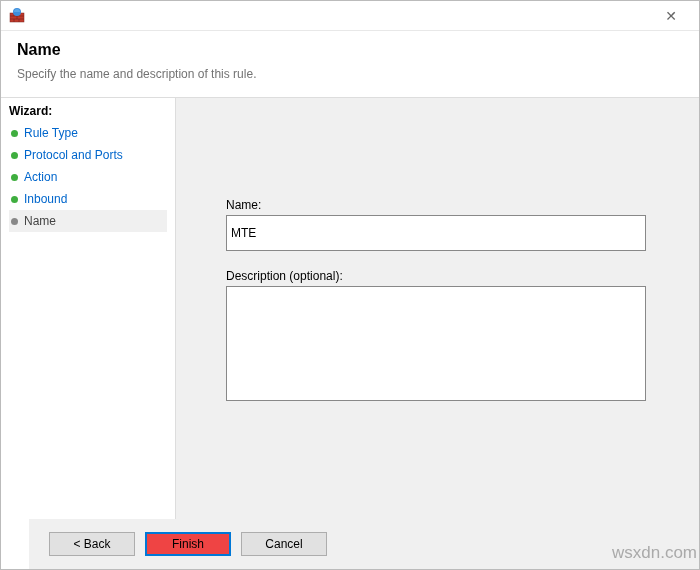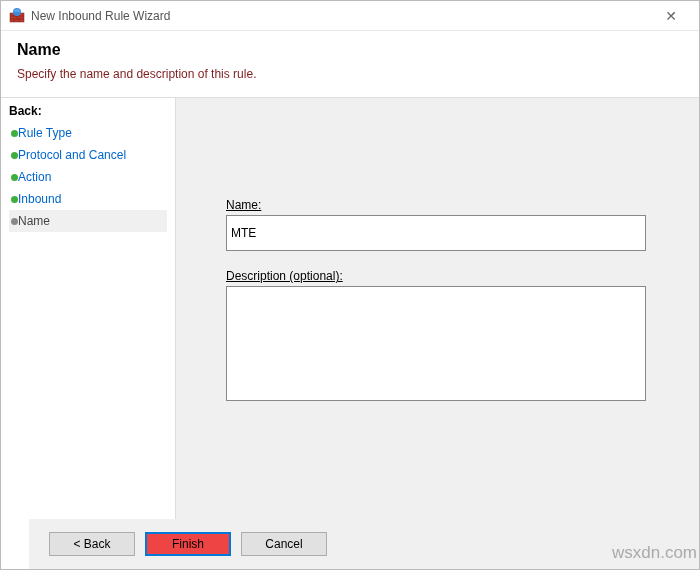--- a/index.html
+++ b/index.html
@@ -50,21 +50,21 @@
       padding: 10px 16px 16px 16px;
       border-bottom: 1px solid #ddd;
     }
     .header h1 {
       font-size: 16px;
       font-weight: bold;
       margin-bottom: 8px;
     }
     .header p {
       font-size: 12px;
-      color: #7f1d1d;
+      color: #737373;
     }
     .body {
       flex: 1;
       display: flex;
       background: #f0f0f0;
       overflow: hidden;
     }
     .sidebar {
       width: 175px;
       background: #fff;
@@ -75,41 +75,42 @@
     .sidebar .steps-label {
       font-weight: bold;
       margin-bottom: 4px;
       display: block;
     }
     .sidebar ul { list-style: none; }
     .sidebar li {
       padding: 4px 2px;
       display: flex;
       align-items: center;
+      gap: 6px;
     }
     .sidebar li.current {
       background: #f0f0f0;
     }
     .sidebar li a { text-decoration: none; }
     .sidebar li a.done { color: #0066cc; }
     .sidebar li a.current { color: #444; }
     .bullet {
       width: 7px; height: 7px;
       border-radius: 50%;
       flex-shrink: 0;
     }
     .bullet.done { background: #3fae3f; }
     .bullet.current { background: #888; }
     .content {
       flex: 1;
       padding: 100px 30px 20px 50px;
       display: flex;
       flex-direction: column;
     }
-    .field { margin-bottom: 18px; text-decoration: underline; }
+    .field { margin-bottom: 18px; }
     .field label {
       display: block;
       font-size: 12px;
       margin-bottom: 3px;
       color: #000;
     }
     .field input[type="text"] {
       width: 420px;
       height: 36px;
       border: 1px solid #888;
@@ -175,43 +176,42 @@
         <line x1="1" y1="11" x2="15" y2="11" stroke="#7b241c" stroke-width="0.7"></line>
         <line x1="5" y1="5" x2="5" y2="8" stroke="#7b241c" stroke-width="0.7"></line>
         <line x1="10" y1="5" x2="10" y2="8" stroke="#7b241c" stroke-width="0.7"></line>
         <line x1="8" y1="8" x2="8" y2="11" stroke="#7b241c" stroke-width="0.7"></line>
         <line x1="5" y1="11" x2="5" y2="14" stroke="#7b241c" stroke-width="0.7"></line>
         <line x1="10" y1="11" x2="10" y2="14" stroke="#7b241c" stroke-width="0.7"></line>
         <circle cx="8" cy="4" r="4" fill="#3d8ddb"></circle>
         <path d="M5 4 A3 3 0 0 1 11 4" fill="#5aa7e8"></path>
       </svg>
     </span>
-    <span>New Inbound Rule Wizard</span>
     <span class="spacer"></span>
     <div class="close-btn">
       <span>✕</span>
     </div>
   </div>
 
   <div class="header">
     <h1>Name</h1>
     <p>Specify the name and description of this rule.</p>
   </div>
 
   <div class="body">
     <nav class="sidebar">
-      <span class="steps-label">Back:</span>
+      <span class="steps-label">Wizard:</span>
       <ul>
         <li>
           <span class="bullet done"></span>
           <a href="#" class="done">Rule Type</a>
         </li>
         <li>
           <span class="bullet done"></span>
-          <a href="#" class="done">Protocol and Cancel</a>
+          <a href="#" class="done">Protocol and Ports</a>
         </li>
         <li>
           <span class="bullet done"></span>
           <a href="#" class="done">Action</a>
         </li>
         <li>
           <span class="bullet done"></span>
           <a href="#" class="done">Inbound</a>
         </li>
         <li class="current">

